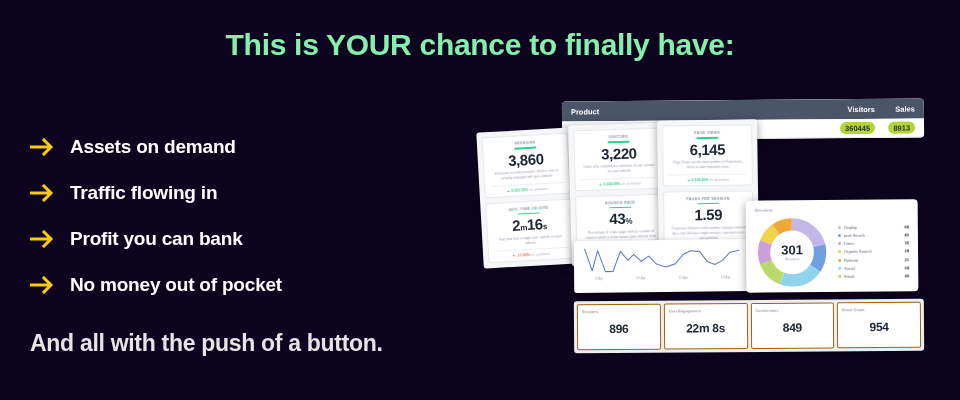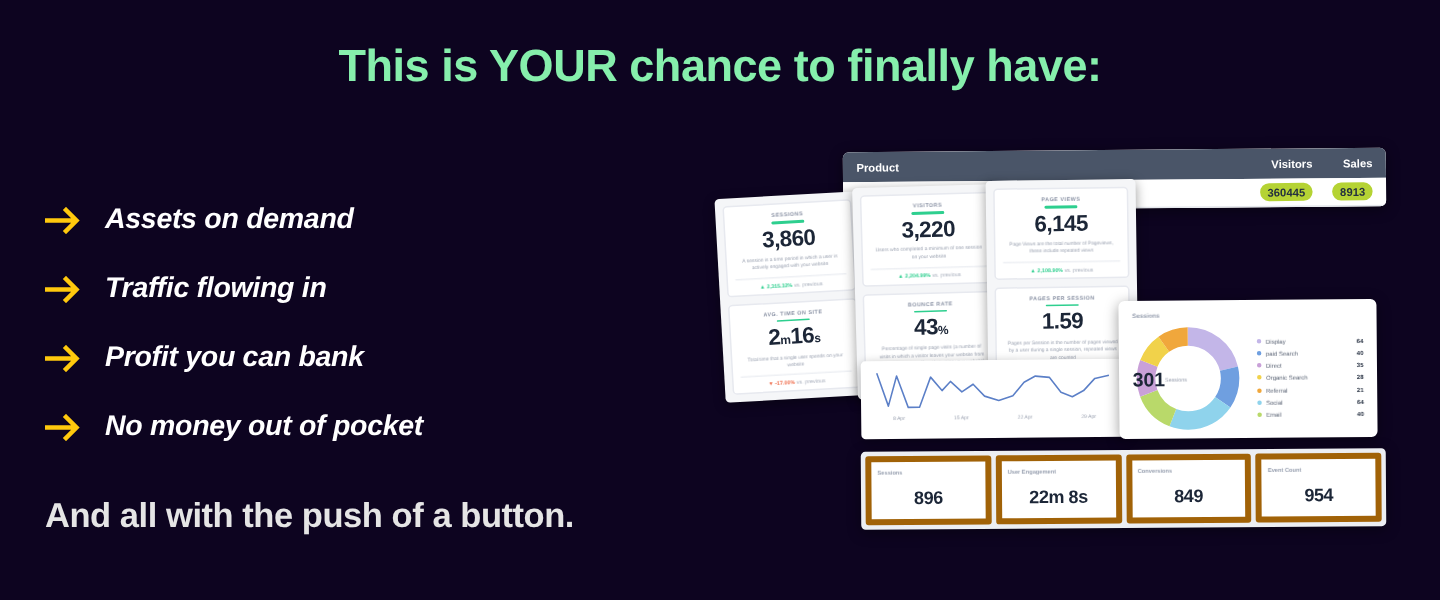--- a/index.html
+++ b/index.html
@@ -17,21 +17,21 @@
     text-align: center;
     color: #86efac;
     font-size: 30px;
     font-weight: bold;
     letter-spacing: -0.3px;
   }
 
   
   .bullets {
     position: absolute;
-    top: 124px; left: 30px; width: 420px; font-style: italic;
+    top: 124px; left: 30px; width: 420px;
   }
   .bullet-row {
     display: flex;
     align-items: center;
     height: 46px;
   }
   .arrow-icon {
     width: 34px;
     flex: 0 0 34px;
     display: flex;
@@ -181,22 +181,22 @@
   .panel-title {
     font-size: 4.2px;
     color: #98a0b0;
     font-weight: bold;
     filter: blur(.25px);
   }
   .donut-wrap { display: flex; align-items: center; margin-top: 3px; }
   .donut-holder { position: relative; width: 74px; height: 74px; }
   .donut-center {
     position: absolute; inset: 0;
-    display: flex; flex-direction: row;
-    align-items: center; justify-content: flex-start;
+    display: flex; flex-direction: column;
+    align-items: center; justify-content: center;
   }
   .donut-center .num { font-size: 13px; font-weight: bold; color: #1c2637; line-height: 1; }
   .donut-center .cap { font-size: 3.6px; color: #9aa1b0; margin-top: 1.5px; filter: blur(.25px); }
   .legend { flex: 1; padding-left: 9px; }
   .legend-row { display: flex; align-items: center; height: 8.3px; font-size: 4px; }
   .lg-dot { width: 3px; height: 3px; border-radius: 50%; margin-right: 3px; flex: 0 0 3px; }
   .lg-name { color: #5c6576; flex: 1; filter: blur(.22px); }
   .lg-val { color: #2a3445; font-weight: bold; filter: blur(.22px); }
 
   
@@ -224,21 +224,21 @@
     box-shadow: 0 2px 9px rgba(0,0,0,.4);
     transform: rotate(-0.4deg);
     z-index: 6;
     display: flex;
     padding: 3px;
     gap: 3px;
   }
   .kpi-cell {
     flex: 1;
     background: #ffffff;
-    border: 4px solid #a16207;
+    border: 1px solid #a16207;
     border-radius: 2px;
     padding: 5px 4px;
   }
   .kpi-label { font-size: 3.8px; color: #98a0b0; font-weight: bold; filter: blur(.25px); }
   .kpi-value {
     font-size: 12px; font-weight: bold; color: #1c2637;
     text-align: center; margin-top: 8px; letter-spacing: -0.3px;
   }
 </style>
 </head>

